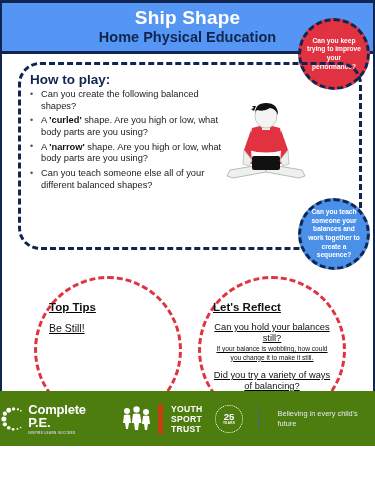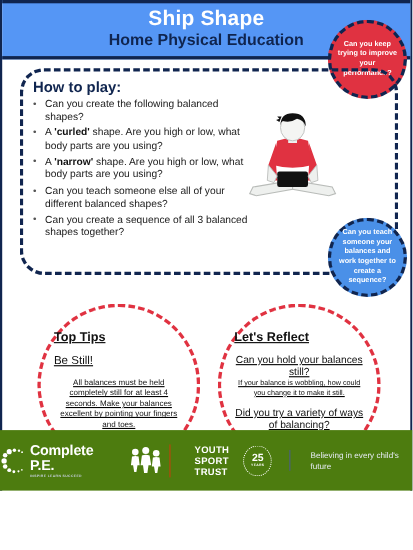--- a/index.html
+++ b/index.html
@@ -153,21 +153,21 @@
     letter-spacing: -.2px; line-height: 1;
   }
   .cpe-tag {
     color: #c9d2e2; font-size: 3.1px; font-weight: bold;
     letter-spacing: .35px; margin-top: 2px;
   }
   .logo-yst { display: flex; align-items: center; gap: 6px; }
   .yst-text {
     color: #ffffff; font-size: 8.6px; font-weight: bold;
     line-height: 10px; letter-spacing: .3px;
-    border-left: 1px solid #c2410c; padding-left: 22px;
+    border-left: 5px solid #c2410c; padding-left: 8px;
   }
   .logo-25 { display: flex; align-items: center; gap: 16px; }
   .badge25 {
     width: 28px; height: 28px; border-radius: 50%;
     border: 1.5px dotted #ffffff;
     display: flex; flex-direction: column;
     align-items: center; justify-content: center;
     color: #ffffff;
   }
   .badge25 .n { font-size: 9.5px; font-weight: bold; line-height: 9px; }
@@ -192,21 +192,20 @@
   </div>
 
   <div class="play-box"></div>
   <div class="play-title">How to play:</div>
 
   <ul class="play-list">
     <li><span>Can you create the following balanced shapes?</span></li>
     <li><span>A </span><b>'curled'</b><span> shape. Are you high or low, what body parts are you using?</span></li>
     <li><span>A </span><b>'narrow'</b><span> shape. Are you high or low, what body parts are you using?</span></li>
     <li><span>Can you teach someone else all of your different balanced shapes?</span></li>
-    <li><span>Can you create a sequence of all 3 balanced shapes together?</span></li>
   </ul>
 
   <div class="figure-wrap">
     <svg viewBox="0 0 84 84" width="84" height="84">
 
       <path d="M42 66 L6 72 L3 78 L9 80 L42 74 Z" fill="#eef0ee" stroke="#b9bcb9" stroke-width="1"></path>
       <path d="M42 66 L78 72 L81 78 L75 80 L42 74 Z" fill="#eef0ee" stroke="#b9bcb9" stroke-width="1"></path>
 
       <rect x="28" y="58" width="28" height="14" rx="2" fill="#111111"></rect>
 
@@ -226,21 +225,20 @@
     </svg>
   </div>
 
   <div class="badge badge-blue">
     <span>Can you teach someone your balances and work together to create a sequence?</span>
   </div>
 
   <div class="circle circle-tips">
     <div class="circle-heading">Top Tips</div>
     <div class="tips-sub">Be Still!</div>
-    <div class="tips-body">All balances must be held completely still for at least 4 seconds. Make your balances excellent by pointing your fingers and toes.</div>
   </div>
 
   <div class="circle circle-reflect">
     <div class="circle-heading">Let's Reflect</div>
     <div class="reflect-q1">Can you hold your balances still?</div>
     <div class="reflect-small">If your balance is wobbling, how could you change it to make it still.</div>
     <div class="reflect-q2">Did you try a variety of ways of balancing?</div>
   </div>
 
   <div class="footer">

